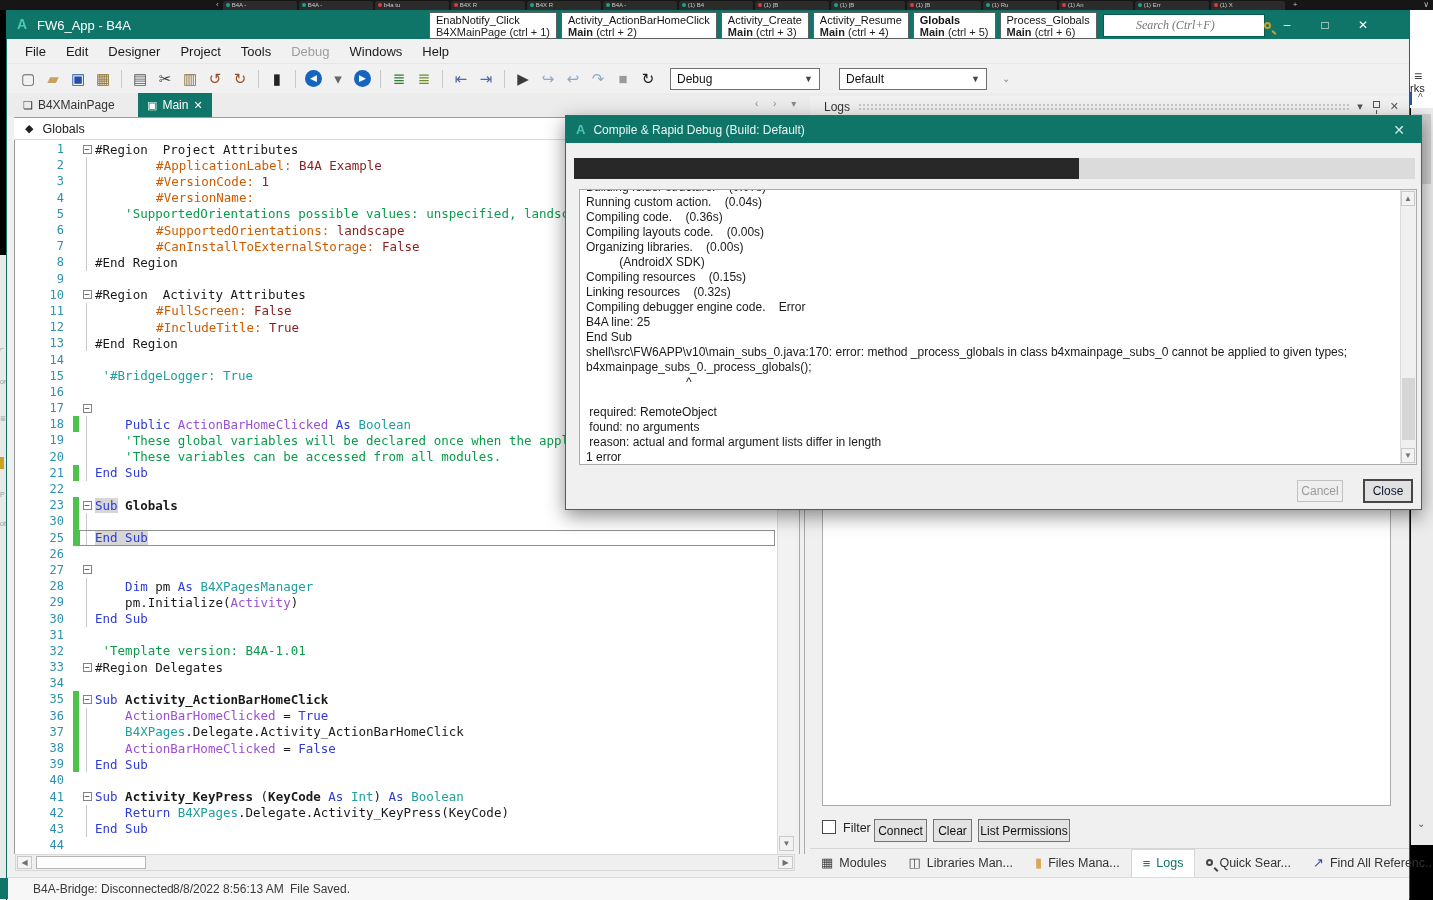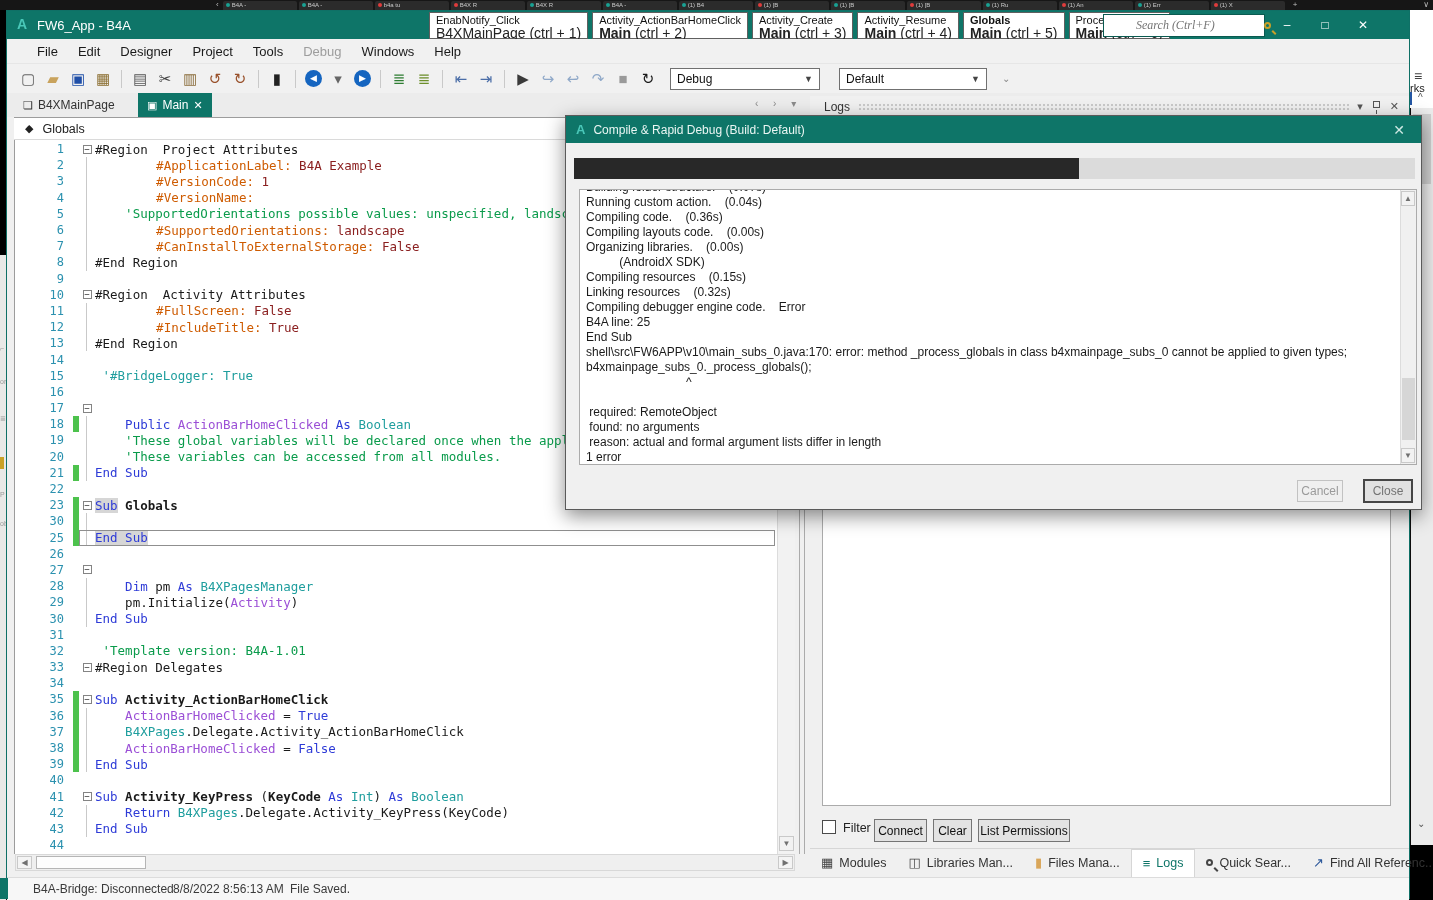--- a/index.html
+++ b/index.html
@@ -25,27 +25,27 @@
   
   .win{left:6px;top:10px;width:1404px;height:889px;background:#f0f0f0;border:1px solid #0f7066;}
   .titlebar{left:7px;top:11px;width:1402px;height:28px;background:#0e7568;}
   .win-title{color:#fff;font-size:13px;}
   .logoA{color:#49c7b8;font-weight:bold;font-size:14px;}
   .winbtn{width:38px;height:24px;color:#fff;font-size:12px;display:flex;align-items:center;justify-content:center;cursor:default;}
 
   .qtabs{left:429px;top:12px;height:27px;display:flex;gap:4px;align-items:stretch;}
   .qtab{background:#fff;border:1px solid #5f5f5f;padding:1px 6px 1px 6px;line-height:1.1;white-space:nowrap;}
   .qtab .l1{font-size:11px;color:#111;}
-  .qtab .l2{font-size:14px;color:#222;}
+  .qtab .l2{font-size:11px;color:#222;}
   .search{left:1103px;top:14px;width:162px;height:23px;background:#fff;border:1px solid #0a5a50;
           display:flex;align-items:center;padding:0 6px;}
   .search input{border:none;outline:none;width:130px;font-size:12px;font-style:italic;color:#555;
           font-family:Liberation Serif, serif;background:transparent;margin-left:24px;}
 
-  .menubar{left:7px;top:39px;width:1402px;height:24px;background:#f1f1f1;display:flex;align-items:center;padding-left:20px;}
+  .menubar{left:7px;top:39px;width:1402px;height:24px;background:#f1f1f1;display:flex;align-items:center;padding-left:8px;}
   .menu-item{font-size:13px;color:#1a1a1a;padding:3px 10px;}
   .menu-item.dis{color:#9d9d9d;}
 
   .toolbar{left:7px;top:63px;width:1402px;height:30px;background:#f1f1f1;border-top:1px solid #e6e6e6;
            display:flex;align-items:center;gap:7px;padding-left:12px;}
   .tbi{font-size:15px;line-height:15px;display:inline-flex;align-items:center;justify-content:center;width:18px;height:18px;}
   .tbi.circ{border-radius:50%;width:17px;height:17px;font-size:9px;}
   .tbsep{width:1px;height:18px;background:#c9c9c9;margin:0 2px;}
   .combo{height:22px;background:#fff;border:1px solid #707070;display:flex;align-items:center;
          justify-content:space-between;font-size:12px;color:#111;padding:0 6px;}
@@ -112,21 +112,21 @@
   .dlg-title .t{color:#eaf6f3;font-size:12px;margin-left:8px;}
   .dlg-x{position:absolute;right:8px;top:0;height:27px;width:28px;color:#cfe9e4;font-size:14px;
          display:flex;align-items:center;justify-content:center;}
   .progress{position:absolute;left:8px;top:42px;width:841px;height:21px;background:#dbdbdb;}
   .progress .fill{height:100%;background:#282828;}
   .dlg-log{position:absolute;left:13px;top:73px;width:838px;height:276px;background:#fff;border:1px solid #ababab;overflow:hidden;}
   .dlg-log .inner{margin:-10px 0 0 6px;white-space:pre;font-size:12px;line-height:15px;color:#1a1a1a;}
   .dlg-vscroll{position:absolute;right:0;top:0;width:16px;height:100%;background:#f0f0f0;border-left:1px solid #dcdcdc;}
   .dlg-btn{position:absolute;font-size:12px;display:flex;align-items:center;justify-content:center;}
   .btn-cancel{left:731px;top:364px;width:46px;height:22px;background:#efefef;border:1px solid #c2c2c2;color:#9a9a9a;}
-  .btn-close{left:797px;top:363px;width:50px;height:24px;background:#e1e1e1;border:2px solid #464646;color:#737373;}
+  .btn-close{left:797px;top:363px;width:50px;height:24px;background:#e1e1e1;border:2px solid #464646;color:#0f172a;}
 </style>
 </head>
 <body>
 
 <div class="screen">
 
   <div class="abs browser-strip">
     <span class="bmisc" style="margin:0 4px 0 216px;">‹</span>
     <span id="btabs" style="display:flex;">
         <span class="btab">

